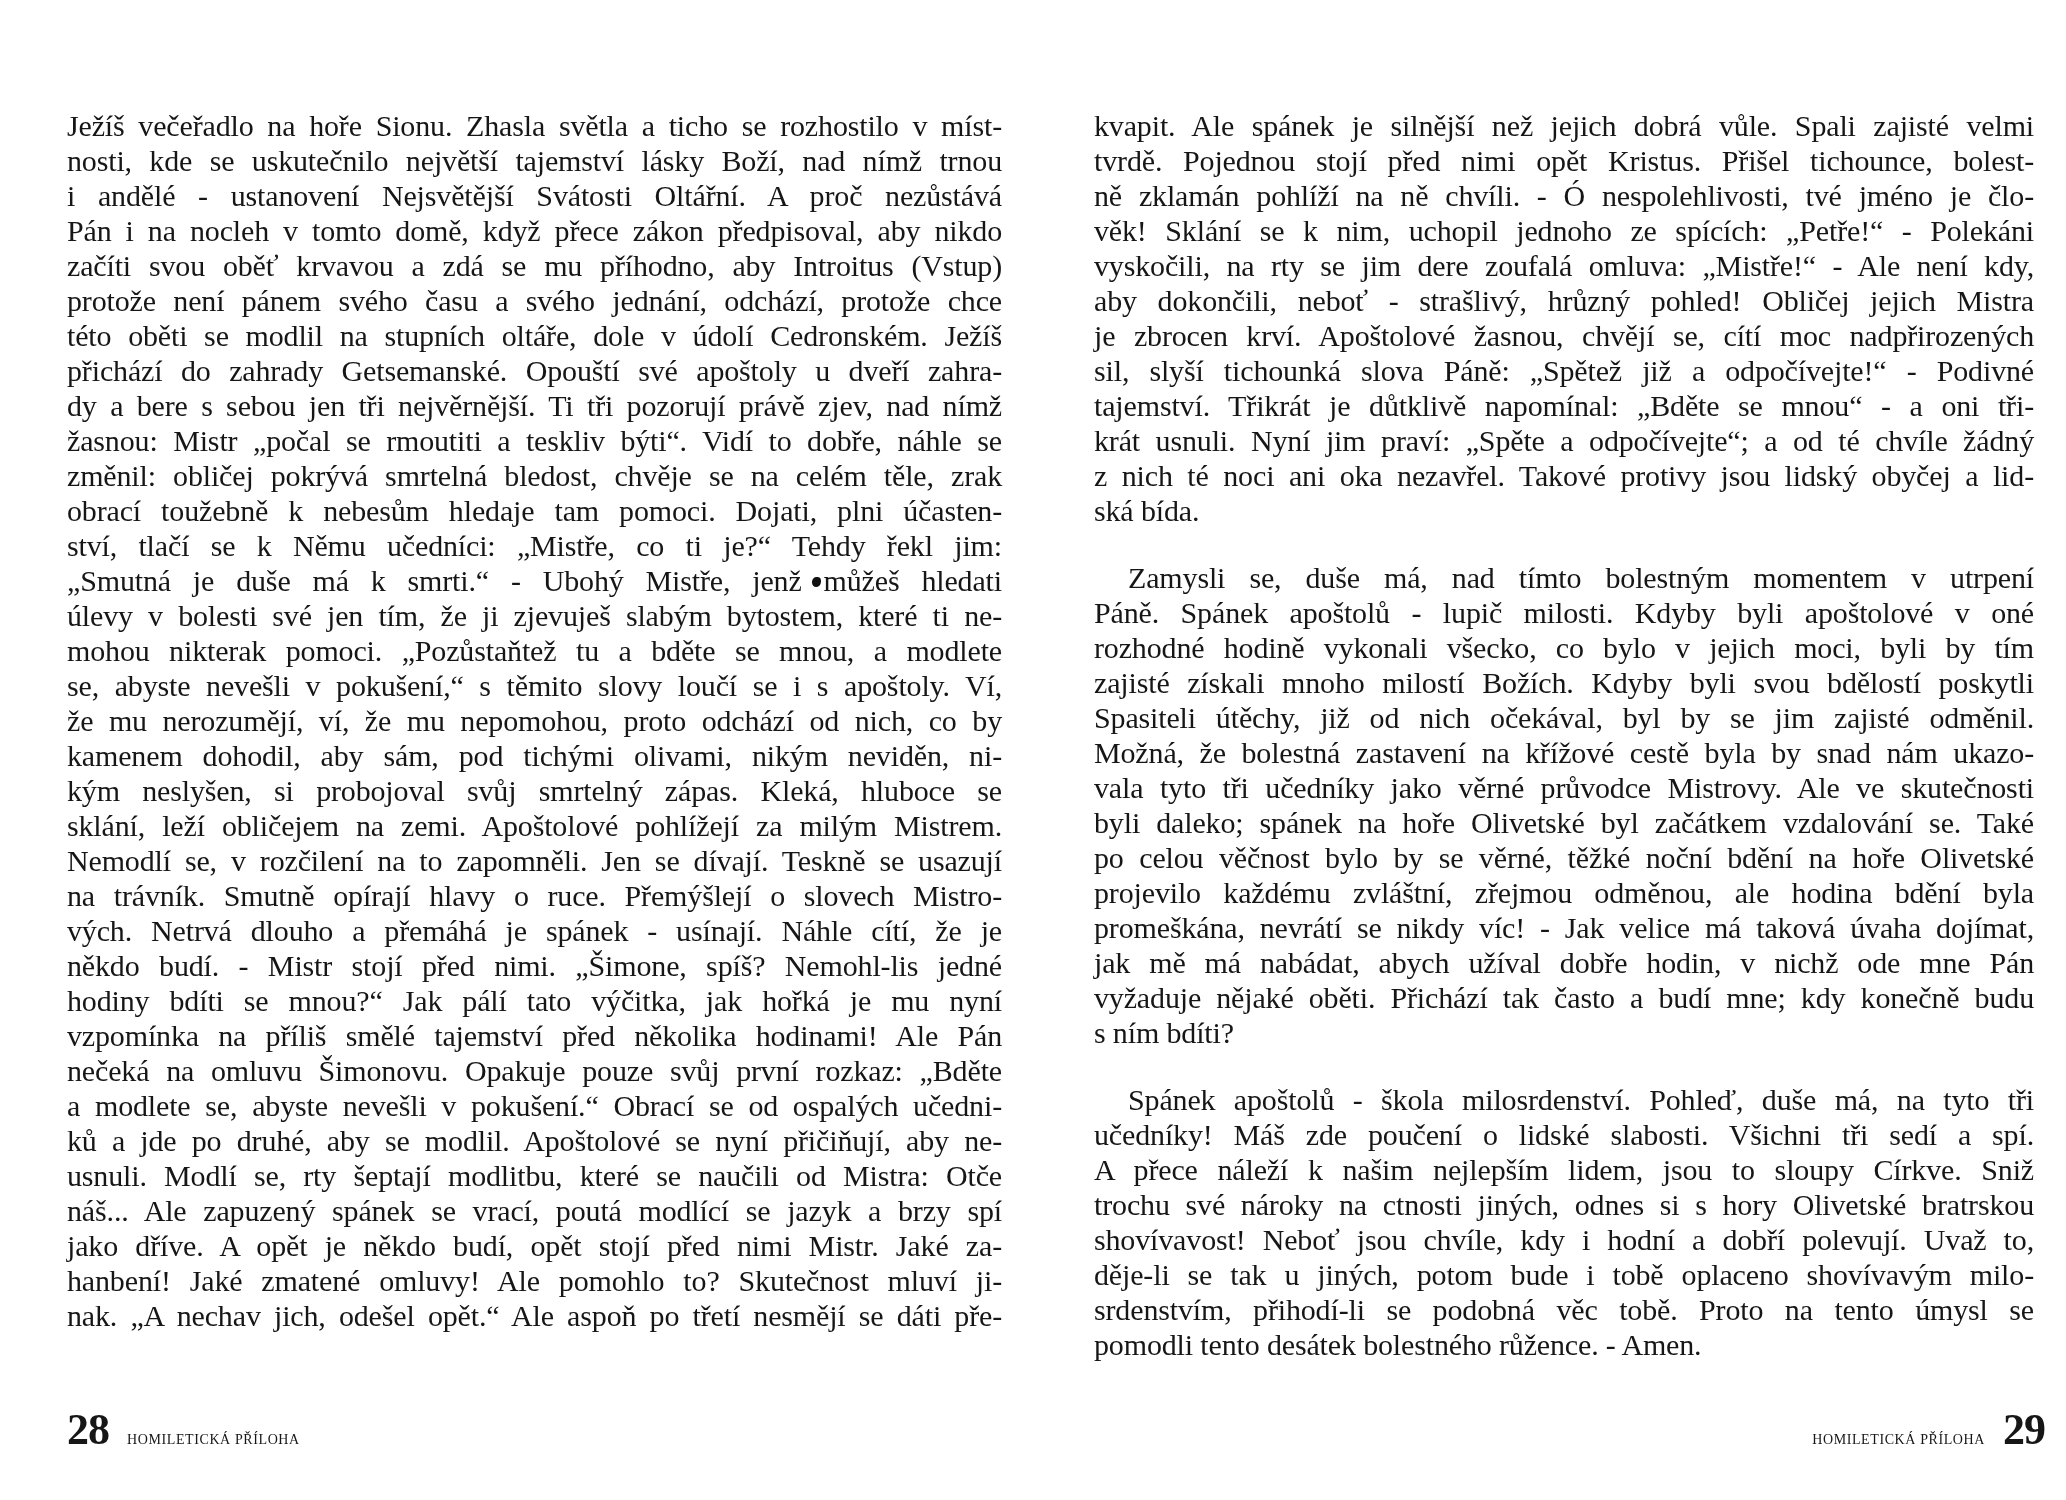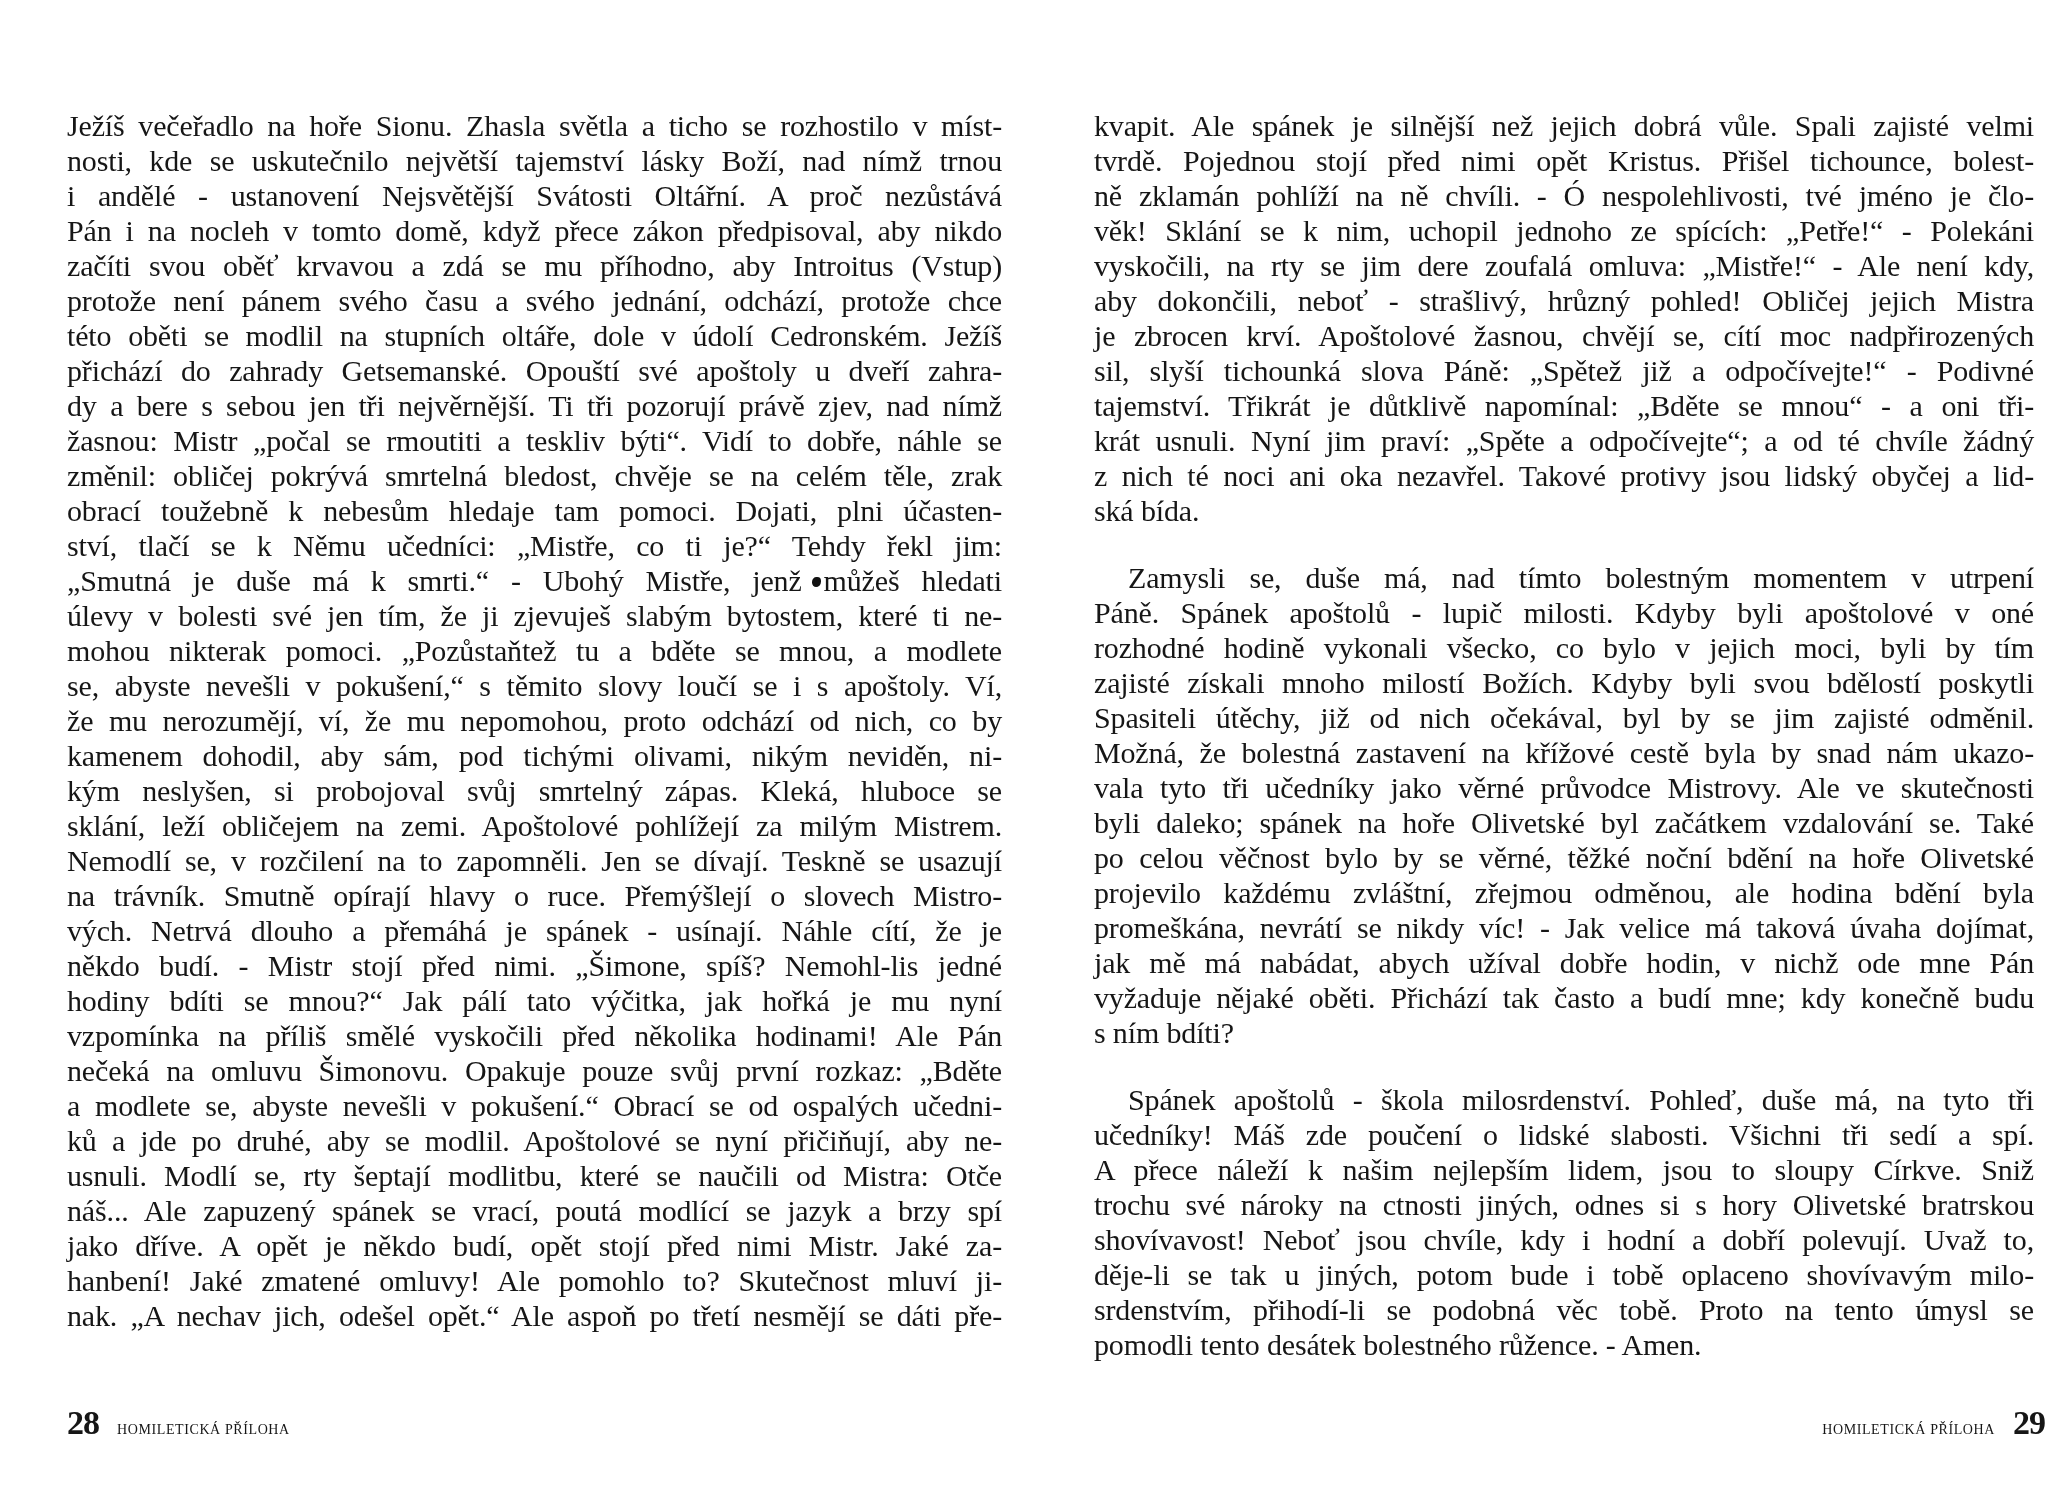--- a/index.html
+++ b/index.html
@@ -8,21 +8,21 @@
   .page-left { left: 12px; width: 1033px; }
   .page-right { left: 1033px; width: 1033px; }
   .column { position: absolute; top: 108px; font-family: "Liberation Serif", "DejaVu Serif", serif; font-size: 30px; line-height: 35px; }
   .page-left .column { left: 55px; width: 935px; }
   .page-right .column { left: 61px; width: 940px; }
   .para { margin: 0 0 13px 0; }
   .line { display: block; white-space: nowrap; text-align: justify; text-align-last: justify; height: 35px; letter-spacing: -0.15px; }
   .line.last { text-align-last: left; }
   .para .line.first.indent { padding-left: 34px; margin-top: 32px; }
   .footer { position: absolute; top: 1404px; font-family: "Liberation Serif", "DejaVu Serif", serif; display: flex; align-items: baseline; }
-  .folio { font-size: 34px; font-weight: bold; letter-spacing: -1px; }
+  .folio { font-size: 44px; font-weight: bold; letter-spacing: -1px; }
   .running-head { font-size: 14px; font-weight: normal; letter-spacing: 0.6px; }
   .page-left .footer { left: 55px; }
   .page-left .running-head { margin-left: 18px; }
   .page-right .footer { right: 21px; }
   .page-right .running-head { margin-right: 18px; }
   .ink-blot { position: absolute; width: 9px; height: 10px; border-radius: 50% 40% 55% 45%; background: #111; }
 </style>
 </head>
 <body>
 
@@ -48,21 +48,21 @@
         <span class="line">se, abyste nevešli v pokušení,“ s těmito slovy loučí se i s apoštoly. Ví,</span>
         <span class="line">že mu nerozumějí, ví, že mu nepomohou, proto odchází od nich, co by</span>
         <span class="line">kamenem dohodil, aby sám, pod tichými olivami, nikým neviděn, ni-</span>
         <span class="line">kým neslyšen, si probojoval svůj smrtelný zápas. Kleká, hluboce se</span>
         <span class="line">sklání, leží obličejem na zemi. Apoštolové pohlížejí za milým Mistrem.</span>
         <span class="line">Nemodlí se, v rozčilení na to zapomněli. Jen se dívají. Teskně se usazují</span>
         <span class="line">na trávník. Smutně opírají hlavy o ruce. Přemýšlejí o slovech Mistro-</span>
         <span class="line">vých. Netrvá dlouho a přemáhá je spánek - usínají. Náhle cítí, že je</span>
         <span class="line">někdo budí. - Mistr stojí před nimi. „Šimone, spíš? Nemohl-lis jedné</span>
         <span class="line">hodiny bdíti se mnou?“ Jak pálí tato výčitka, jak hořká je mu nyní</span>
-        <span class="line">vzpomínka na příliš smělé vyskočili před několika hodinami! Ale Pán</span>
+        <span class="line">vzpomínka na příliš smělé tajemství před několika hodinami! Ale Pán</span>
         <span class="line">nečeká na omluvu Šimonovu. Opakuje pouze svůj první rozkaz: „Bděte</span>
         <span class="line">a modlete se, abyste nevešli v pokušení.“ Obrací se od ospalých učedni-</span>
         <span class="line">ků a jde po druhé, aby se modlil. Apoštolové se nyní přičiňují, aby ne-</span>
         <span class="line">usnuli. Modlí se, rty šeptají modlitbu, které se naučili od Mistra: Otče</span>
         <span class="line">náš... Ale zapuzený spánek se vrací, poutá modlící se jazyk a brzy spí</span>
         <span class="line">jako dříve. A opět je někdo budí, opět stojí před nimi Mistr. Jaké za-</span>
         <span class="line">hanbení! Jaké zmatené omluvy! Ale pomohlo to? Skutečnost mluví ji-</span>
         <span class="line">nak. „A nechav jich, odešel opět.“ Ale aspoň po třetí nesmějí se dáti pře-</span>
       </div>
   </div>

